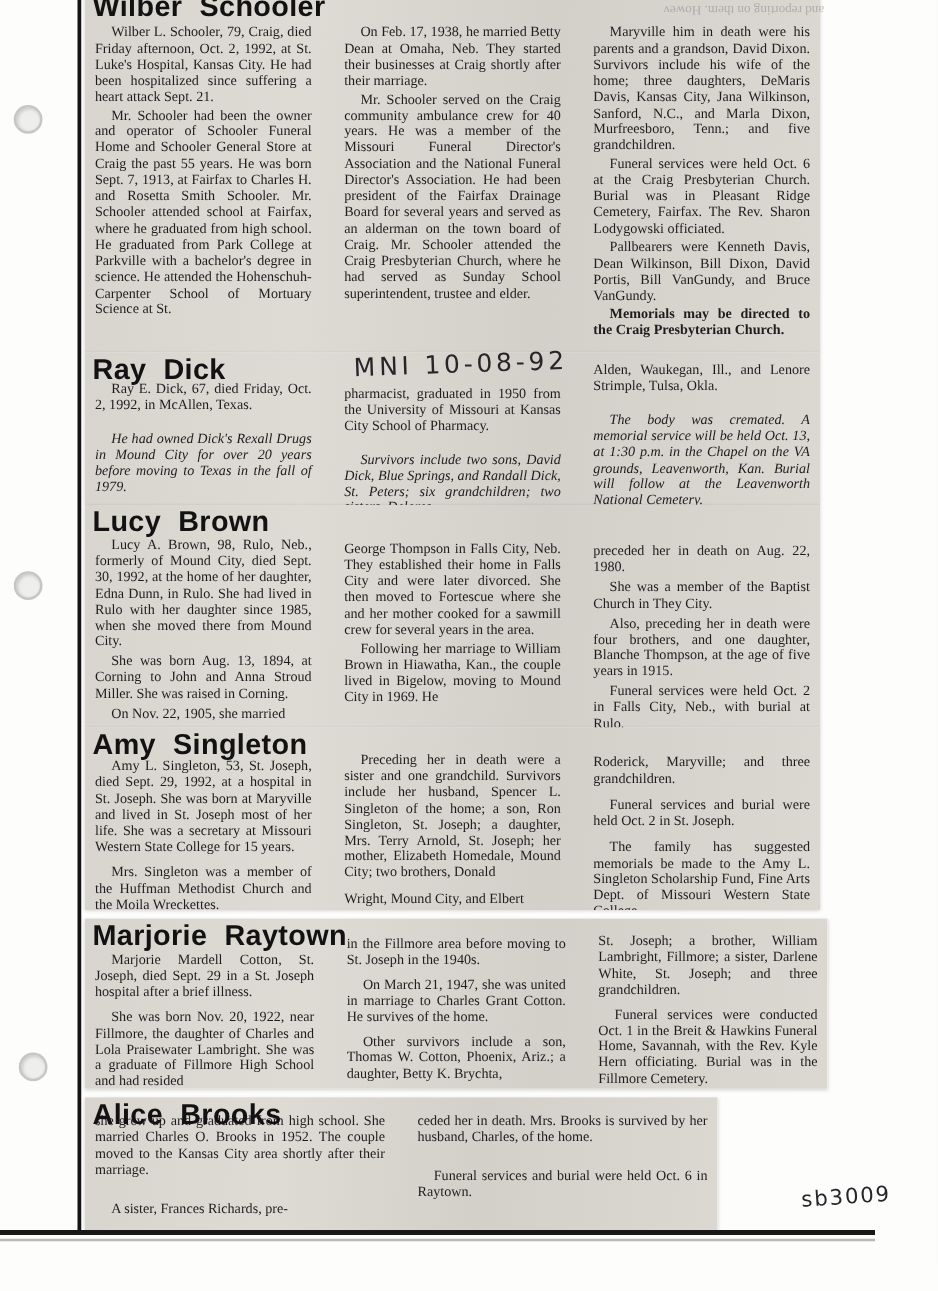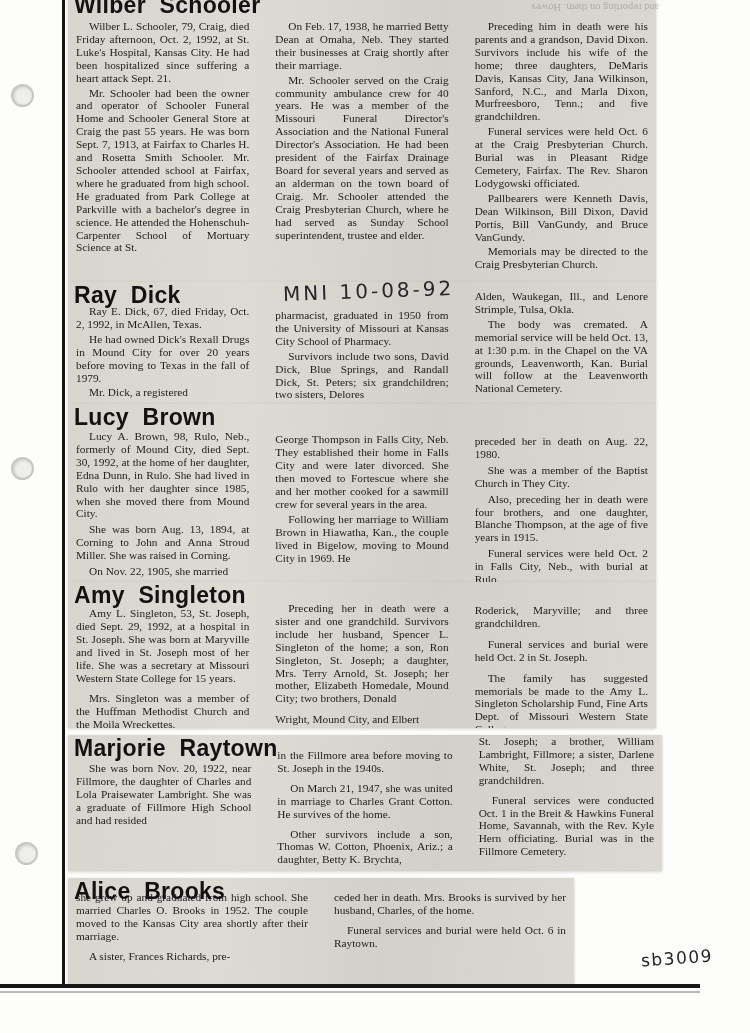--- a/index.html
+++ b/index.html
@@ -28,56 +28,56 @@
           box-shadow:0 1px 3px rgba(0,0,0,.18); }
   .obit-heading { position:absolute; top:0; left:6px;
           font-family:"Liberation Sans", sans-serif; font-weight:700;
           font-size:23px; letter-spacing:.3px; word-spacing:7px; color:#121212;
           white-space:nowrap; }
   .cols { display:flex; gap:26px; padding:0 8px; height:100%; }
   .col { flex:1; min-width:0; }
   .para { font-size:11.3px; line-height:12.9px; text-align:justify;
           text-indent:13px; color:#1d1d1d; }
   .para.flush { text-indent:0; }
-  .para.bold { font-weight:400; }
+  .para.bold { font-weight:700; }
 
   
   .obit:nth-of-type(1){ height:290px; }
   .obit:nth-of-type(1) .col{ padding-top:28px; }
   .obit:nth-of-type(1) .para + .para{ margin-top:2px; }
 
   .obit:nth-of-type(2){ height:122px; }
   .obit:nth-of-type(2) .col1{ padding-top:23px; }
   .obit:nth-of-type(2) .col2{ padding-top:27px; }
   .obit:nth-of-type(2) .col3{ padding-top:8px; }
-  .obit:nth-of-type(2) .para + .para{ margin-top:2px; }
+  .obit:nth-of-type(2) .para + .para{ margin-top:14px;font-style:italic; }
 
   .obit:nth-of-type(3){ height:178px; }
   .obit:nth-of-type(3) .col1{ padding-top:26px; }
   .obit:nth-of-type(3) .col2{ padding-top:29px; }
   .obit:nth-of-type(3) .col3{ padding-top:31px; }
   .obit:nth-of-type(3) .para + .para{ margin-top:3px; }
 
   .obit:nth-of-type(4){ height:146px; margin-bottom:7px; }
   .obit:nth-of-type(4) .col1{ padding-top:25px; }
   .obit:nth-of-type(4) .col2{ padding-top:20px; }
   .obit:nth-of-type(4) .col3{ padding-top:22px; }
   .obit:nth-of-type(4) .para + .para{ margin-top:8px; }
 
   .obit:nth-of-type(5){ height:136px; margin-bottom:7px; width:594px; }
   .obit:nth-of-type(5) .col1{ padding-top:27px; }
   .obit:nth-of-type(5) .col2{ padding-top:14px; }
-  .obit:nth-of-type(5) .col3{ padding-top:0; }
+  .obit:nth-of-type(5) .col3{ padding-top:12px; }
   .obit:nth-of-type(5) .para + .para{ margin-top:7px; }
 
   .obit:nth-of-type(6){ height:106px; width:506px; }
   .obit:nth-of-type(6) .col1{ padding-top:20px; }
   .obit:nth-of-type(6) .col2{ padding-top:13px; }
   .obit:nth-of-type(6) .col3{ padding-top:13px; }
-  .obit:nth-of-type(6) .para + .para{ margin-top:7px; }
+  .obit:nth-of-type(6) .para + .para{ margin-top:18px; }
 
   
   .handwriting { position:absolute; z-index:5; color:#26262a;
           font-family:"DejaVu Sans", sans-serif; }
   .hw-date { left:283px; top:279px; font-size:20px; letter-spacing:3px;
           transform:rotate(-2deg); }
   .hw-code { left:641px; top:948px; font-size:17px; letter-spacing:1.5px;
           transform:rotate(-4deg); }
 
   
@@ -105,21 +105,21 @@
         <div class="cols">
           <div class="col col1">
             <p class="para">Wilber L. Schooler, 79, Craig, died Friday afternoon, Oct. 2, 1992, at St. Luke's Hospital, Kansas City. He had been hospitalized since suffering a heart attack Sept. 21.</p>
             <p class="para">Mr. Schooler had been the owner and operator of Schooler Funeral Home and Schooler General Store at Craig the past 55 years. He was born Sept. 7, 1913, at Fairfax to Charles H. and Rosetta Smith Schooler. Mr. Schooler attended school at Fairfax, where he graduated from high school. He graduated from Park College at Parkville with a bachelor's degree in science. He attended the Hohenschuh-Carpenter School of Mortuary Science at St.</p>
           </div>
           <div class="col col2">
             <p class="para">On Feb. 17, 1938, he married Betty Dean at Omaha, Neb. They started their businesses at Craig shortly after their marriage.</p>
             <p class="para">Mr. Schooler served on the Craig community ambulance crew for 40 years. He was a member of the Missouri Funeral Director's Association and the National Funeral Director's Association. He had been president of the Fairfax Drainage Board for several years and served as an alderman on the town board of Craig. Mr. Schooler attended the Craig Presbyterian Church, where he had served as Sunday School superintendent, trustee and elder.</p>
           </div>
           <div class="col col3">
-            <p class="para">Preceding him in death were his parents and a grandson, David Dixon. Survivors include his wife of the home; three daughters, DeMaris Davis, Kansas City, Jana Wilkinson, Sanford, N.C., and Marla Dixon, Murfreesboro, Tenn.; and five grandchildren.</p>
+            <p class="para">Maryville him in death were his parents and a grandson, David Dixon. Survivors include his wife of the home; three daughters, DeMaris Davis, Kansas City, Jana Wilkinson, Sanford, N.C., and Marla Dixon, Murfreesboro, Tenn.; and five grandchildren.</p>
             <p class="para">Funeral services were held Oct. 6 at the Craig Presbyterian Church. Burial was in Pleasant Ridge Cemetery, Fairfax. The Rev. Sharon Lodygowski officiated.</p>
             <p class="para">Pallbearers were Kenneth Davis, Dean Wilkinson, Bill Dixon, David Portis, Bill VanGundy, and Bruce VanGundy.</p>
             <p class="para bold">Memorials may be directed to the Craig Presbyterian Church.</p>
           </div>
         </div>
       </section>
       <section class="obit">
         <h2 class="obit-heading">Ray Dick</h2>
         <div class="cols">
           <div class="col col1">
@@ -172,20 +172,21 @@
             <p class="para flush">Roderick, Maryville; and three grandchildren.</p>
             <p class="para">Funeral services and burial were held Oct. 2 in St. Joseph.</p>
             <p class="para">The family has suggested memorials be made to the Amy L. Singleton Scholarship Fund, Fine Arts Dept. of Missouri Western State College.</p>
           </div>
         </div>
       </section>
       <section class="obit">
         <h2 class="obit-heading">Marjorie Raytown</h2>
         <div class="cols">
           <div class="col col1">
+            <p class="para">Marjorie Mardell Cotton, St. Joseph, died Sept. 29 in a St. Joseph hospital after a brief illness.</p>
             <p class="para">She was born Nov. 20, 1922, near Fillmore, the daughter of Charles and Lola Praisewater Lambright. She was a graduate of Fillmore High School and had resided</p>
           </div>
           <div class="col col2">
             <p class="para flush">in the Fillmore area before moving to St. Joseph in the 1940s.</p>
             <p class="para">On March 21, 1947, she was united in marriage to Charles Grant Cotton. He survives of the home.</p>
             <p class="para">Other survivors include a son, Thomas W. Cotton, Phoenix, Ariz.; a daughter, Betty K. Brychta,</p>
           </div>
           <div class="col col3">
             <p class="para flush">St. Joseph; a brother, William Lambright, Fillmore; a sister, Darlene White, St. Joseph; and three grandchildren.</p>
             <p class="para">Funeral services were conducted Oct. 1 in the Breit &amp; Hawkins Funeral Home, Savannah, with the Rev. Kyle Hern officiating. Burial was in the Fillmore Cemetery.</p>

